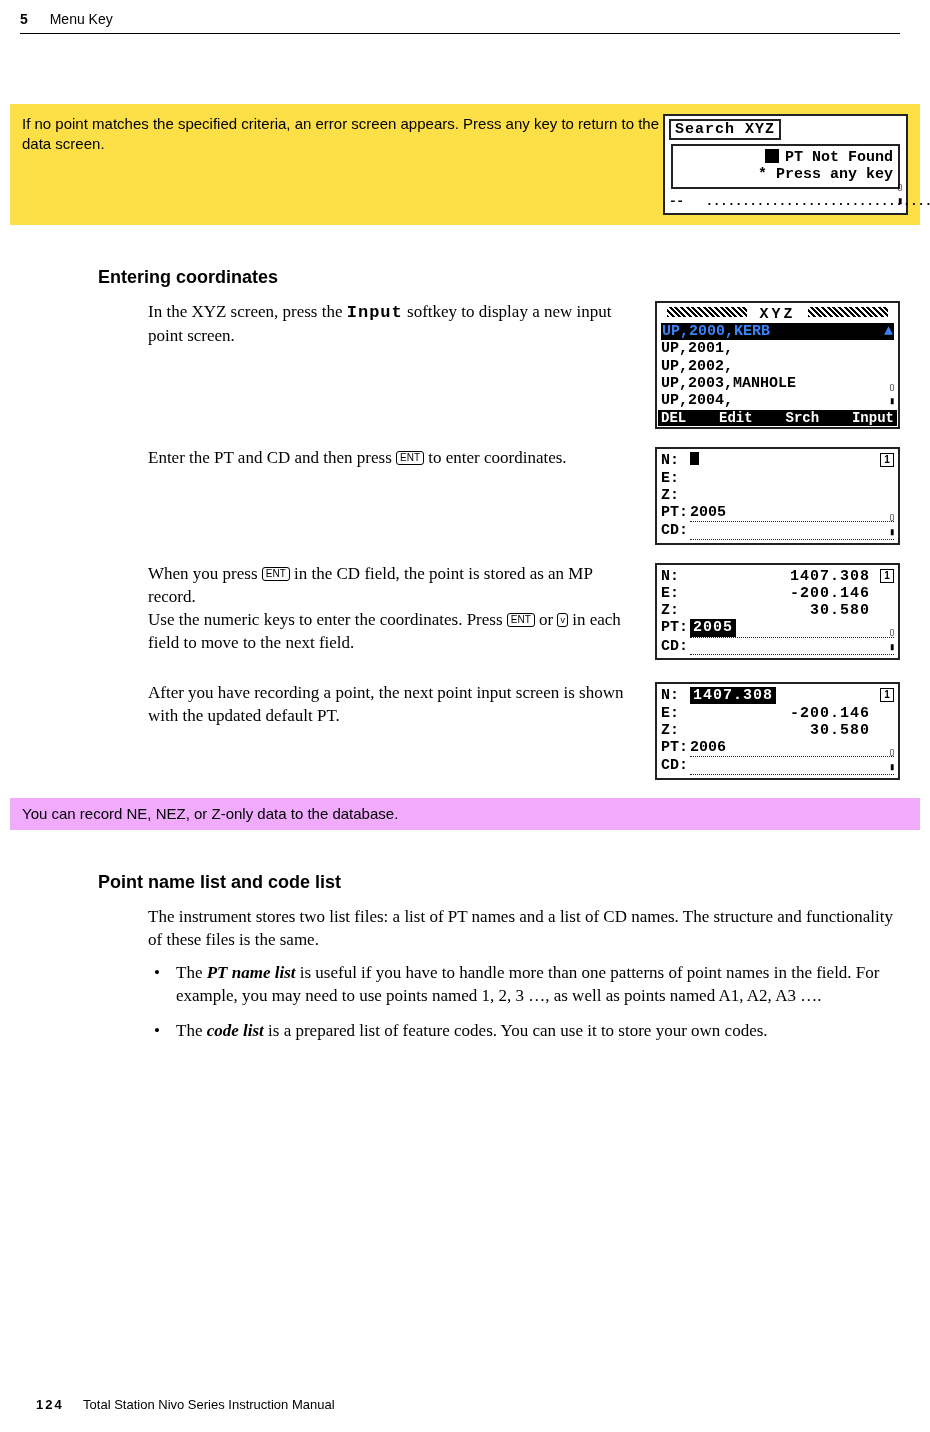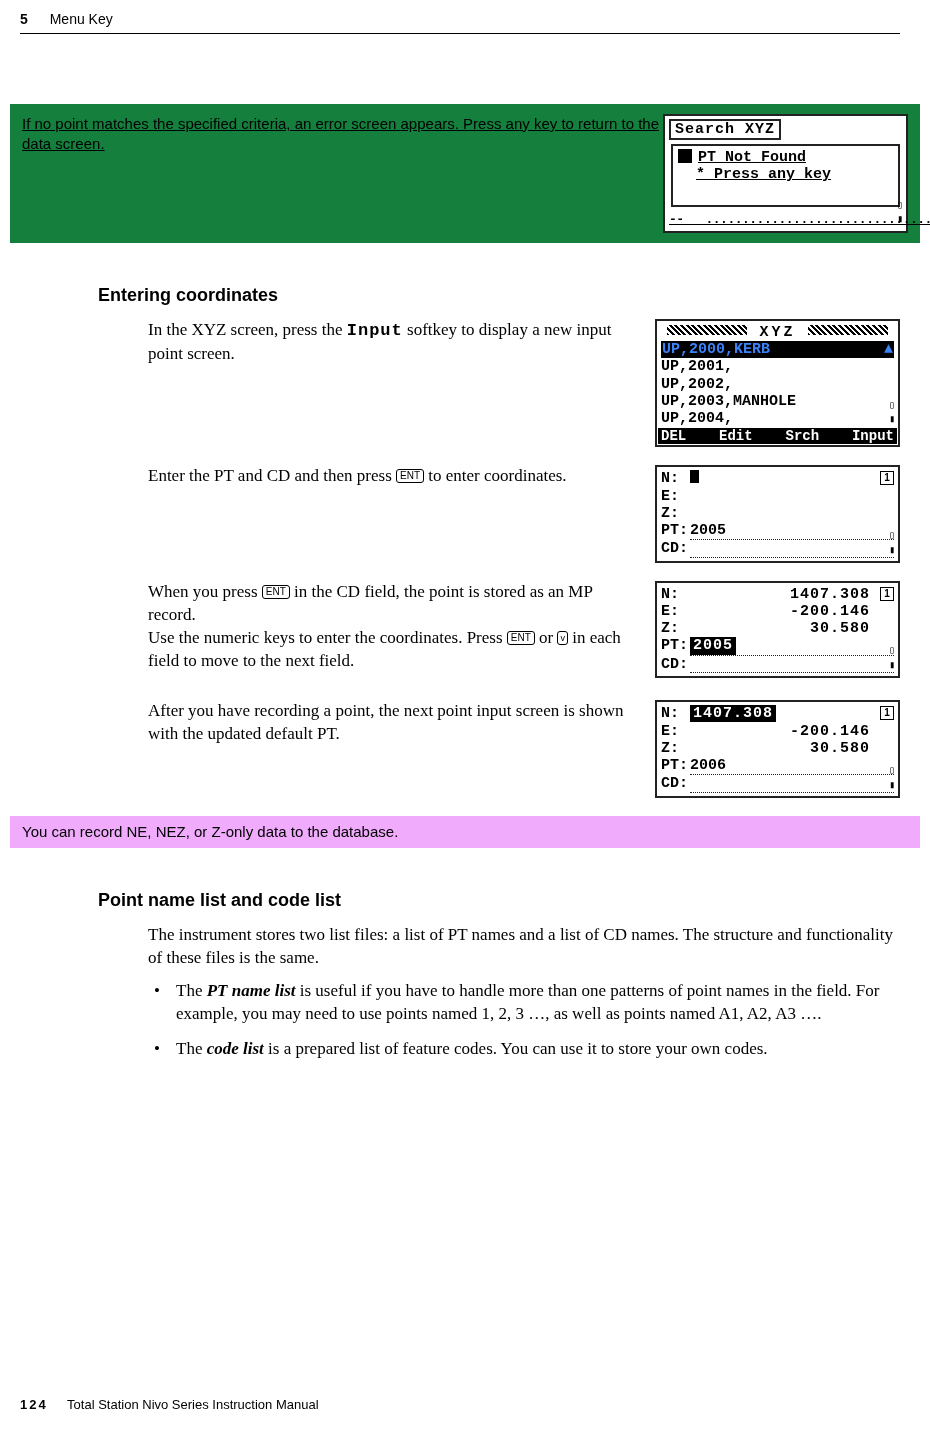--- a/index.html
+++ b/index.html
@@ -21,31 +21,30 @@
     position: relative;
   }
   .top-header {
     font-family: Arial, Helvetica, sans-serif;
     font-size: 14px;
     margin-bottom: 4px;
   }
   .top-header .chapnum { font-weight: bold; margin-right: 18px; }
   .top-hr { border: none; border-top: 1px solid #000; margin: 0 0 70px 0; }
   .note-block {
-    background: #15803d;
+    background: #fde047;
     padding: 10px 12px;
     font-family: Arial, Helvetica, sans-serif;
     font-size: 15px;
     line-height: 1.35;
     display: flex;
     align-items: flex-start;
     gap: 4px;
     margin-left: -10px;
     margin-right: -20px;
-    text-decoration: underline;
   }
   .note-block .note-text { flex: 1; padding-top: 0px; }
   .lcd {
     font-family: "Courier New", monospace;
     background: #fff;
     border: 2px solid #222;
     width: 245px;
     flex: 0 0 245px;
     box-sizing: border-box;
     font-weight: bold;
@@ -56,22 +55,23 @@
   }
   .lcd .titlebox {
     display: inline-block;
     border: 2px solid #222;
     padding: 0 4px;
     margin-bottom: 2px;
     letter-spacing: 1px;
   }
   .lcd .msgbox {
     border: 2px solid #222;
-    padding: 3px 5px 21px 5px;
+    padding: 3px 5px 3px 5px;
     margin: 2px 2px 6px 2px;
+    text-align: right;
   }
   .lcd .msgbox .line1::before {
     content: "";
     display: inline-block;
     width: 14px; height: 14px;
     background: #000;
     color: #fff;
     vertical-align: -2px;
     margin-right: 6px;
   }
@@ -164,21 +164,21 @@
     font-size: 15px;
     padding: 6px 12px;
     margin: 2px -20px 0 -10px;
   }
   ul.bl { list-style: none; padding-left: 0; margin: 10px 0; }
   ul.bl > li { position: relative; padding-left: 28px; margin-bottom: 12px; }
   ul.bl > li::before { content: "•"; position: absolute; left: 6px; top: 0; }
   .footer {
     position: absolute;
     bottom: 18px;
-    left: 20px;
+    left: 36px;
     font-family: Arial, Helvetica, sans-serif;
     font-size: 13px;
   }
   .footer .pn { font-weight: bold; letter-spacing: 2px; margin-right: 16px; }
   .bolditalic { font-weight: bold; font-style: italic; }
 </style>
 </head>
 <body>
 
 <div class="page">

